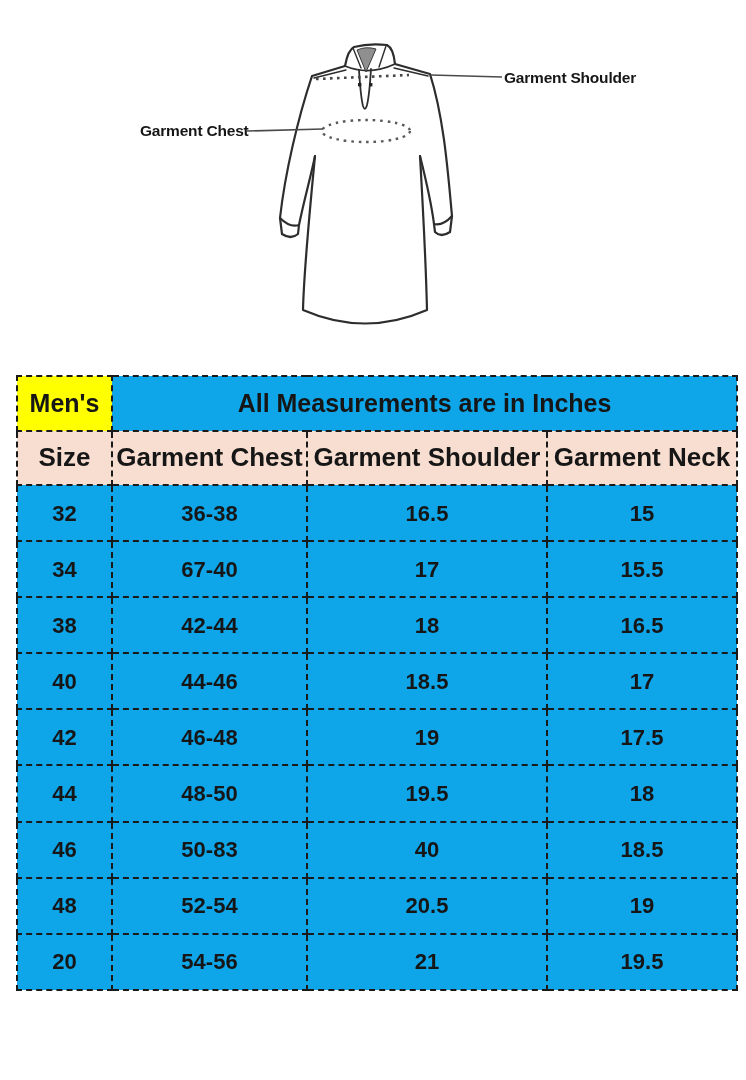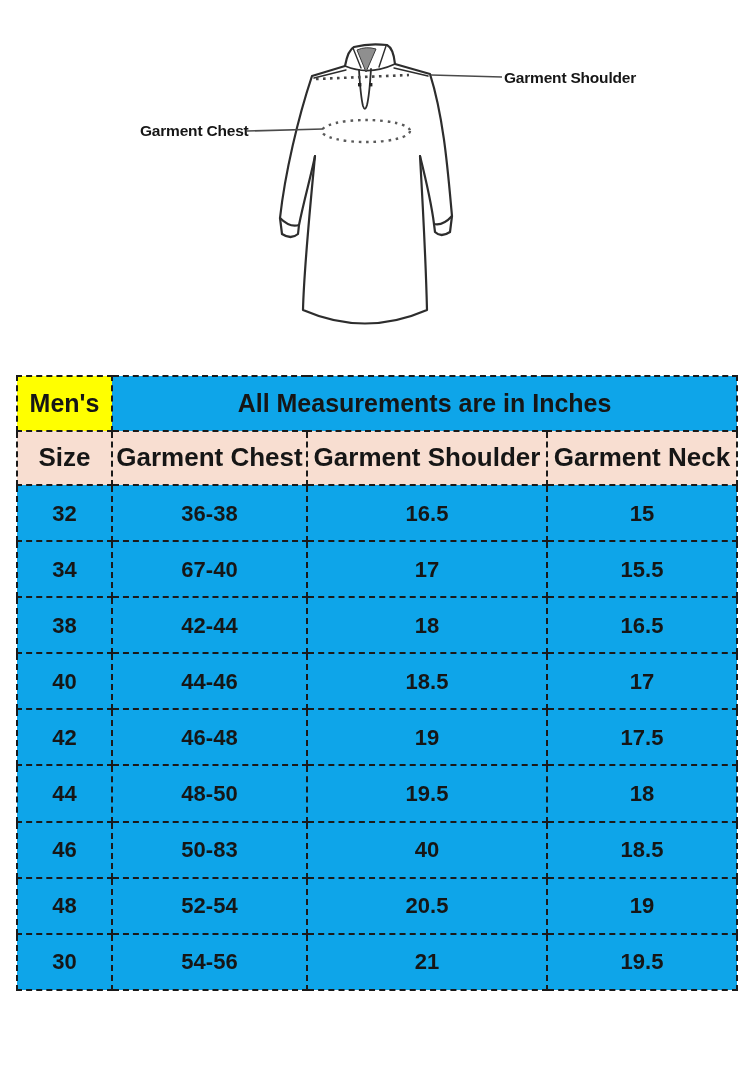--- a/index.html
+++ b/index.html
@@ -164,19 +164,19 @@
         <td>40</td>
         <td>18.5</td>
       </tr>
       <tr>
         <td>48</td>
         <td>52-54</td>
         <td>20.5</td>
         <td>19</td>
       </tr>
       <tr>
-        <td>30</td>
+        <td>20</td>
         <td>54-56</td>
         <td>21</td>
         <td>19.5</td>
       </tr>
     </tbody>
 </table>
 
 </body></html>

